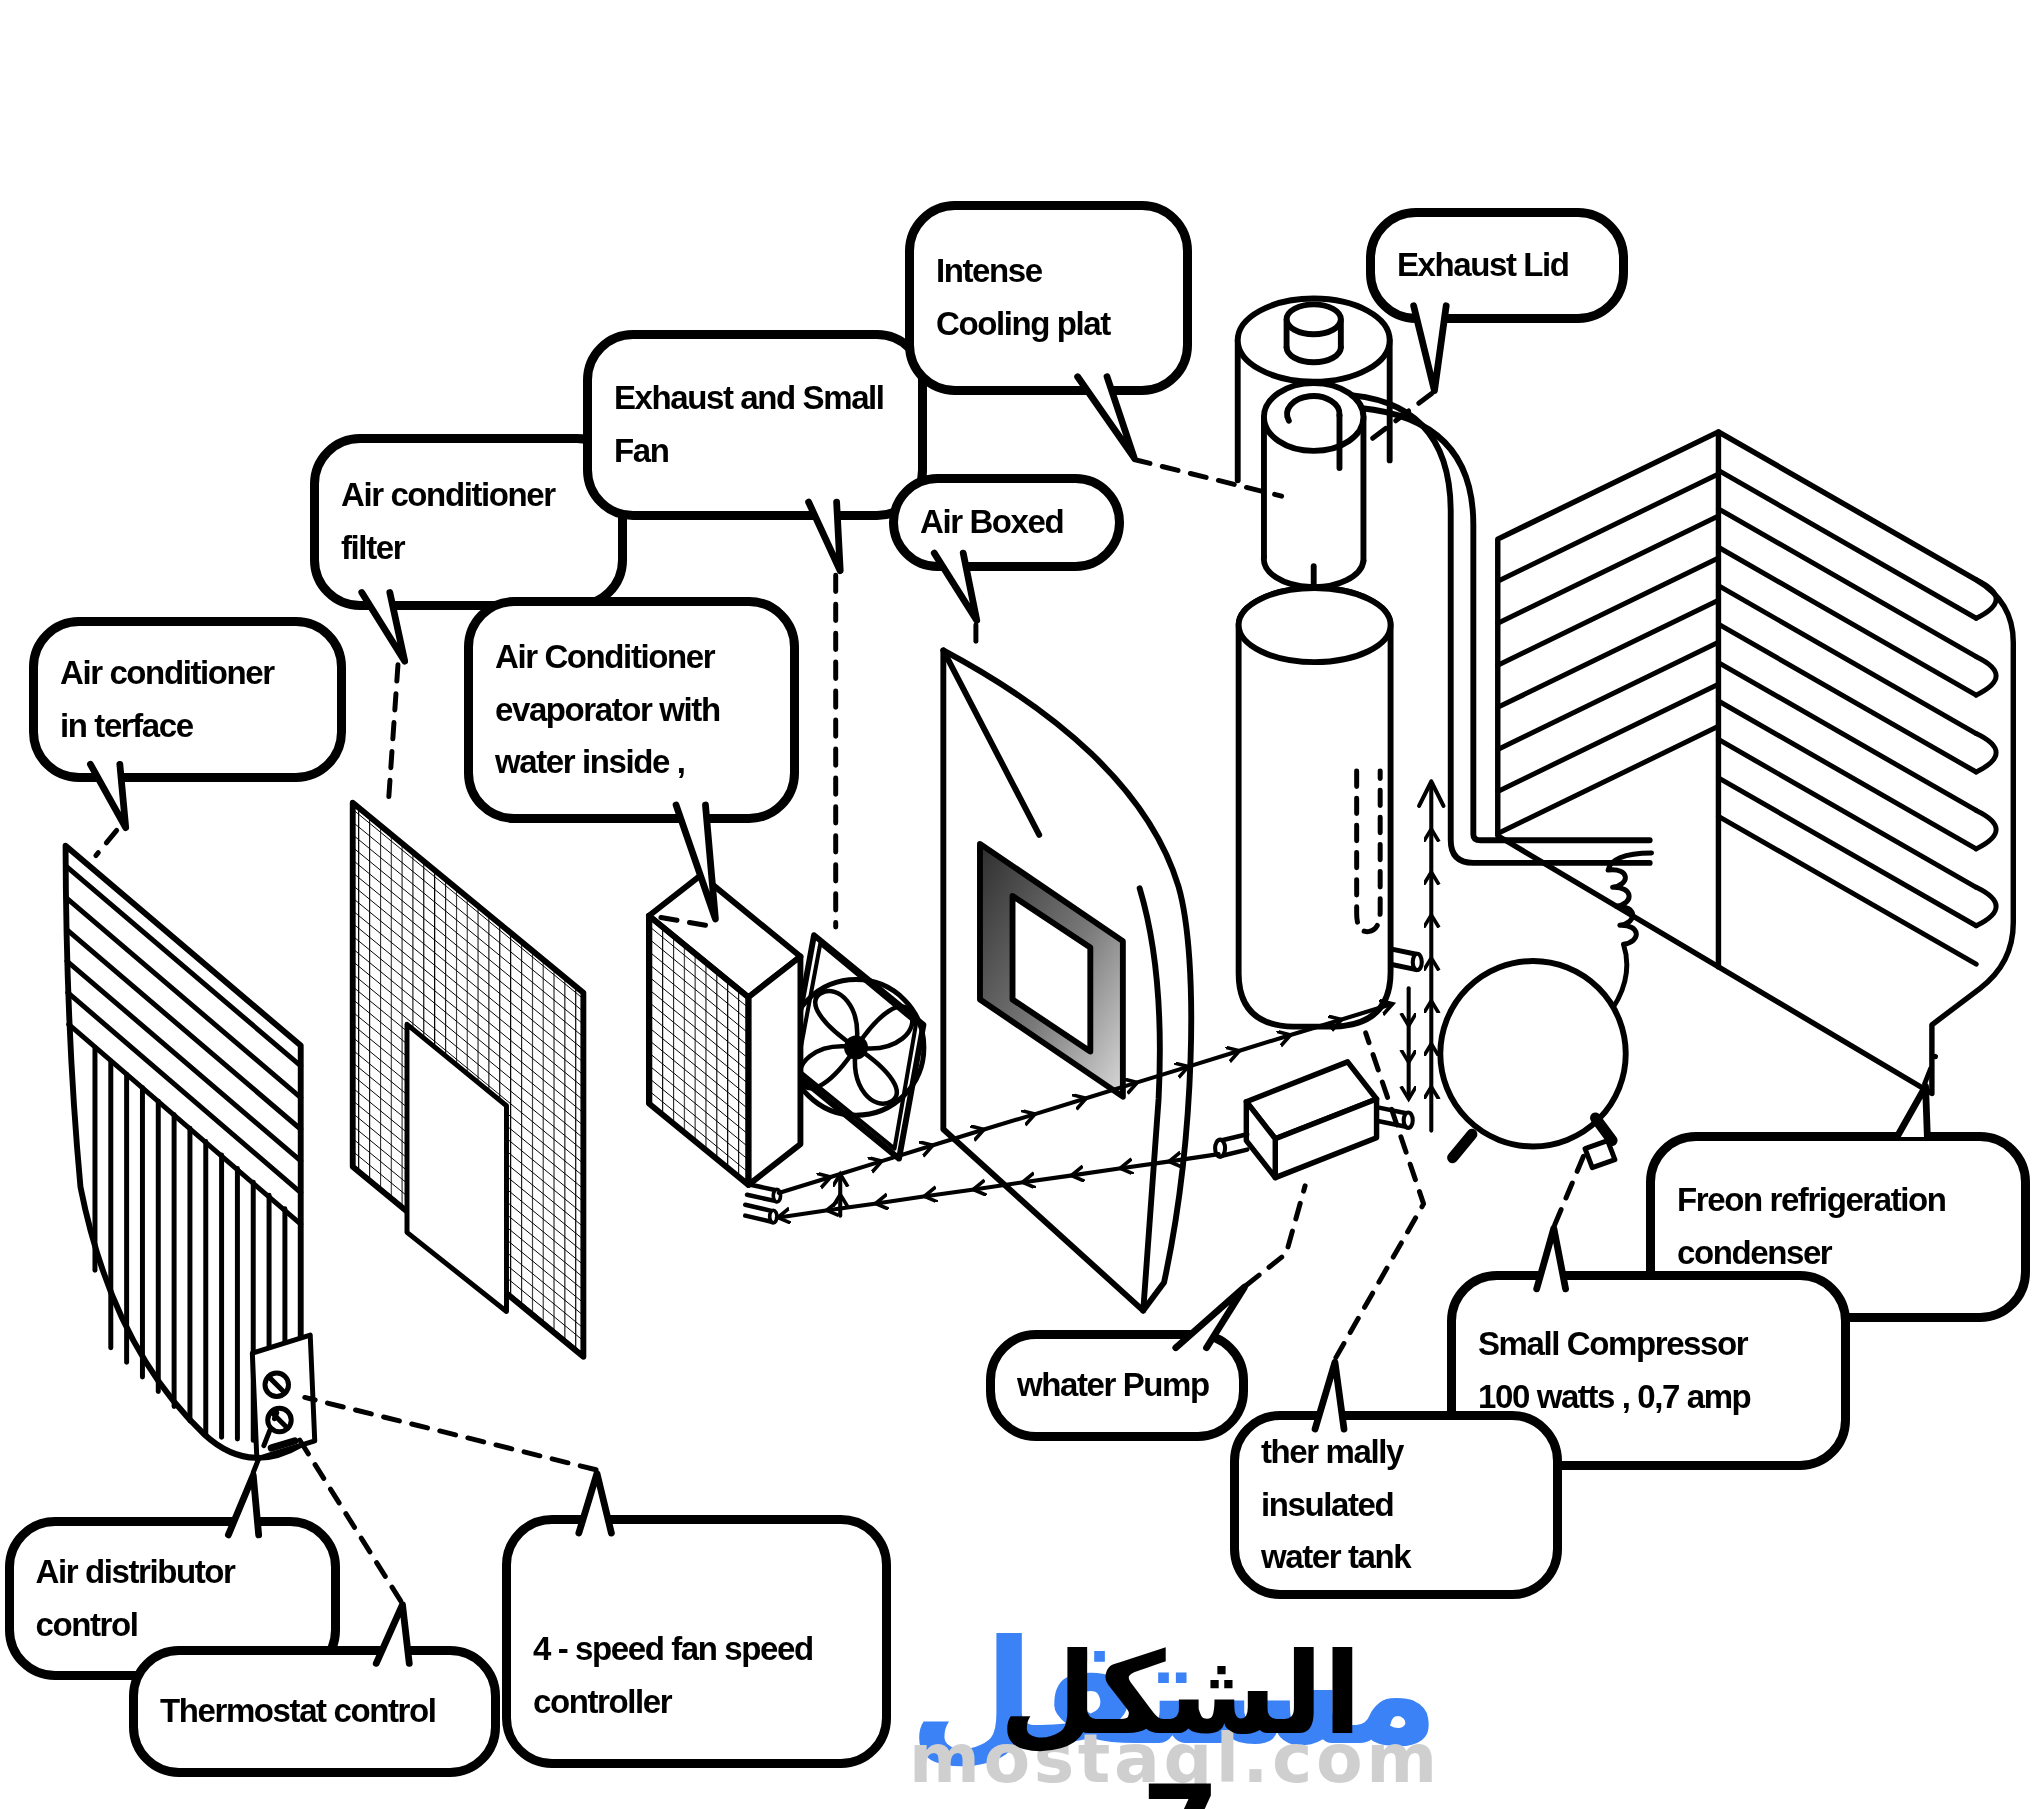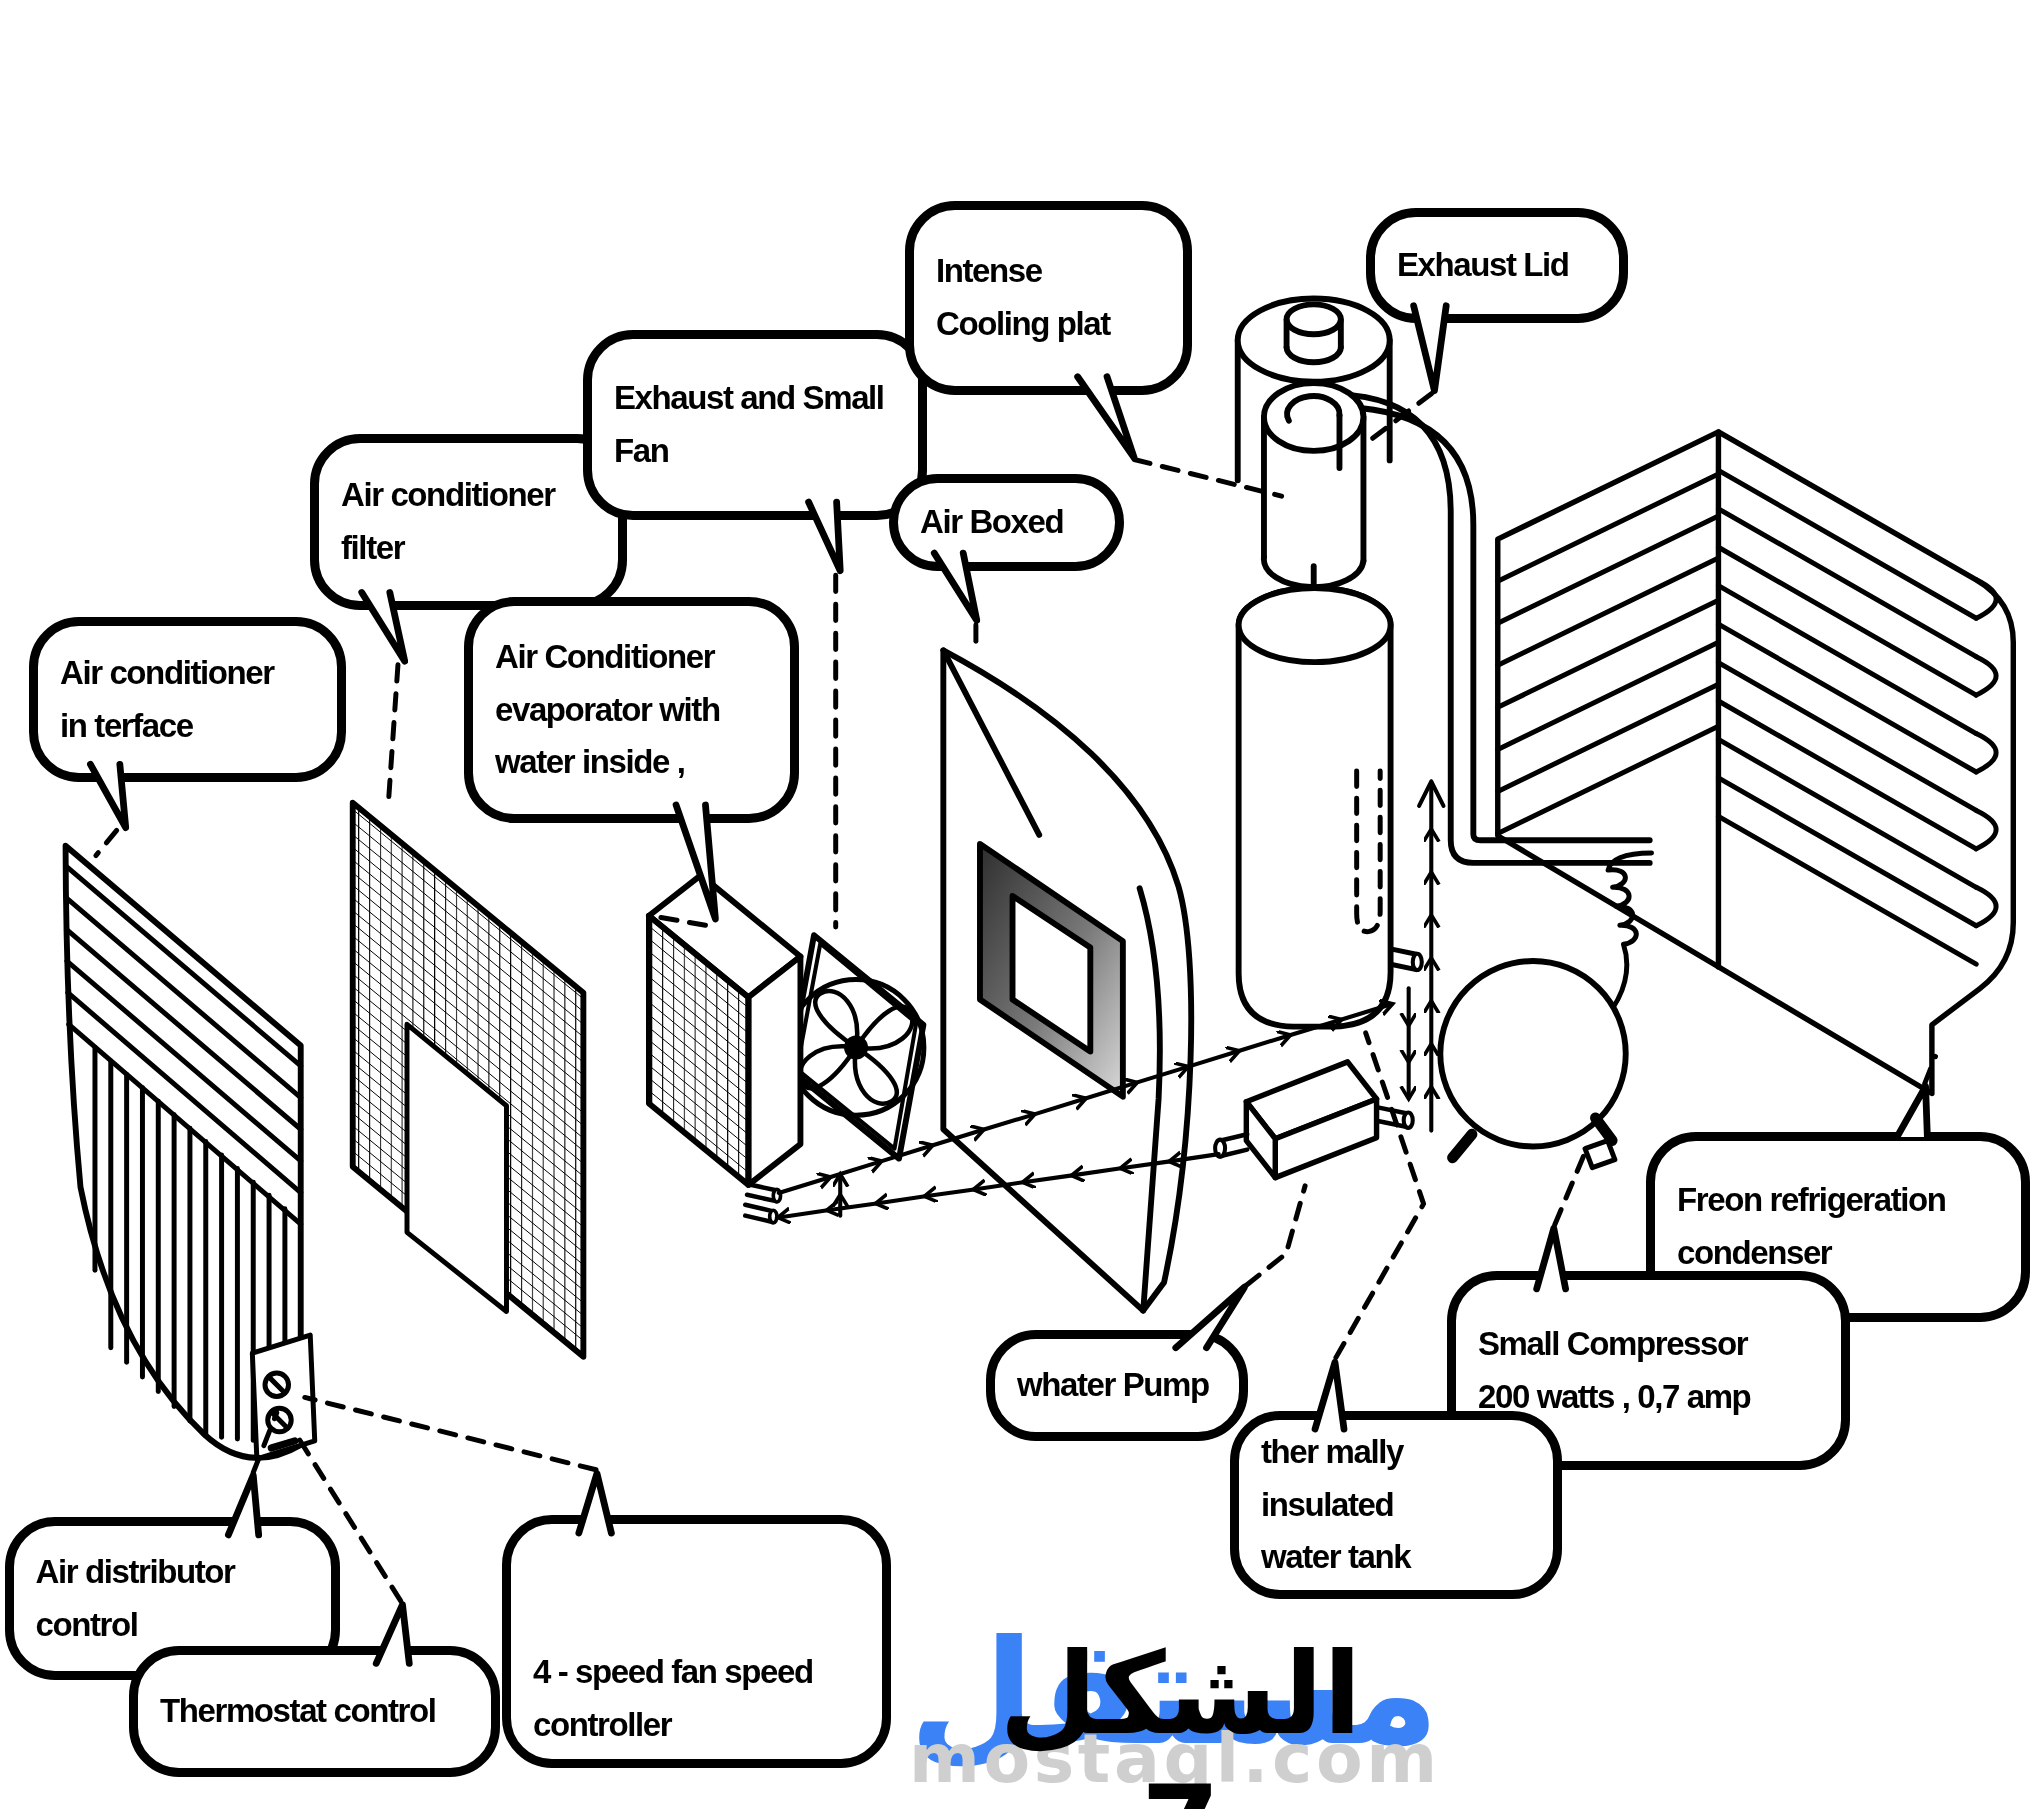--- a/index.html
+++ b/index.html
@@ -7,21 +7,21 @@
     width:2035px;height:1809px;background:#ffffff;
     font-family:"Liberation Sans",sans-serif;
     position:relative;overflow:hidden;
   }
   .stage{position:absolute;left:0;top:0;width:2035px;height:1809px;}
   svg.art{position:absolute;left:0;top:0;z-index:1;}
   svg.tails{position:absolute;left:0;top:0;z-index:4;pointer-events:none;}
   .bubble{
     position:absolute;background:#ffffff;border:9px solid #000;
     border-radius:50px;box-sizing:border-box;display:flex;align-items:center;
-    padding:7px 22px;z-index:3;
+    padding:30px 22px;z-index:3;
   }
   .bubble span{
     font-weight:bold;font-size:33px;letter-spacing:-1.4px;line-height:1.6;
     white-space:pre-line;color:#000;
   }
   .watermark-name{
     position:absolute;left:909px;top:1608px;z-index:2;
     font-size:145px;font-weight:bold;color:#3b82f6;
     font-family:"DejaVu Sans",sans-serif;
   }
@@ -289,21 +289,21 @@
   <span>Freon refrigeration
 condenser</span>
 </div>
 
 <div class="bubble" style="left:986px;top:1330px;width:262px;height:111px">
   <span>whater Pump</span>
 </div>
 
 <div class="bubble" style="left:1447px;top:1271px;width:403px;height:199px">
   <span>Small Compressor
-200 watts , 0,7 amp</span>
+100 watts , 0,7 amp</span>
 </div>
 
 <div class="bubble" style="left:1230px;top:1411px;width:332px;height:188px">
   <span>ther mally insulated
 water tank</span>
 </div>
 
 <div class="bubble" style="left:4.5px;top:1517px;width:335px;height:163px">
   <span>Air distributor
 control</span>

